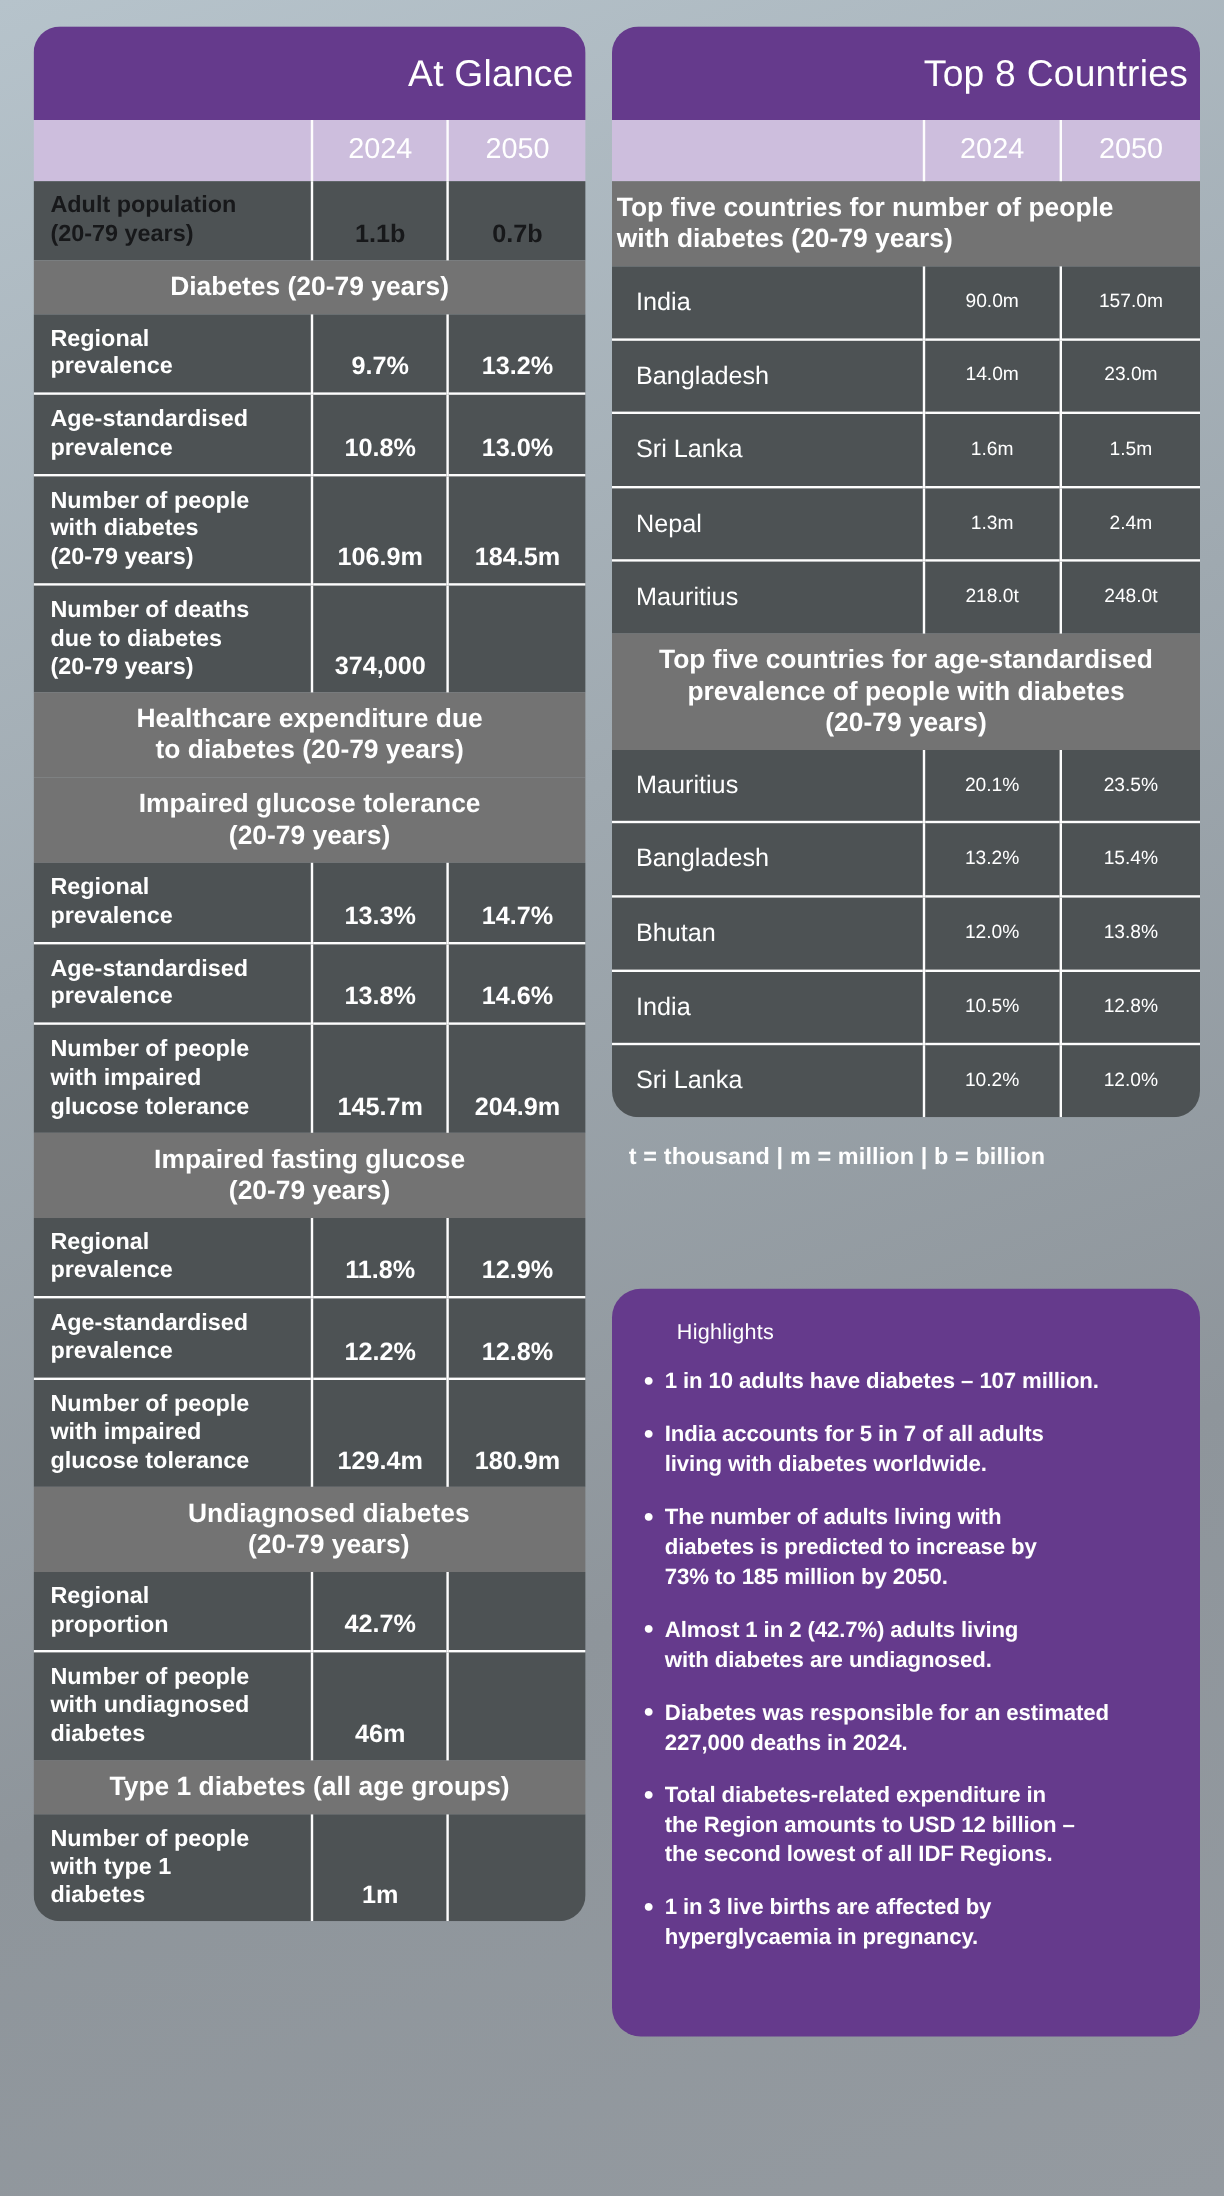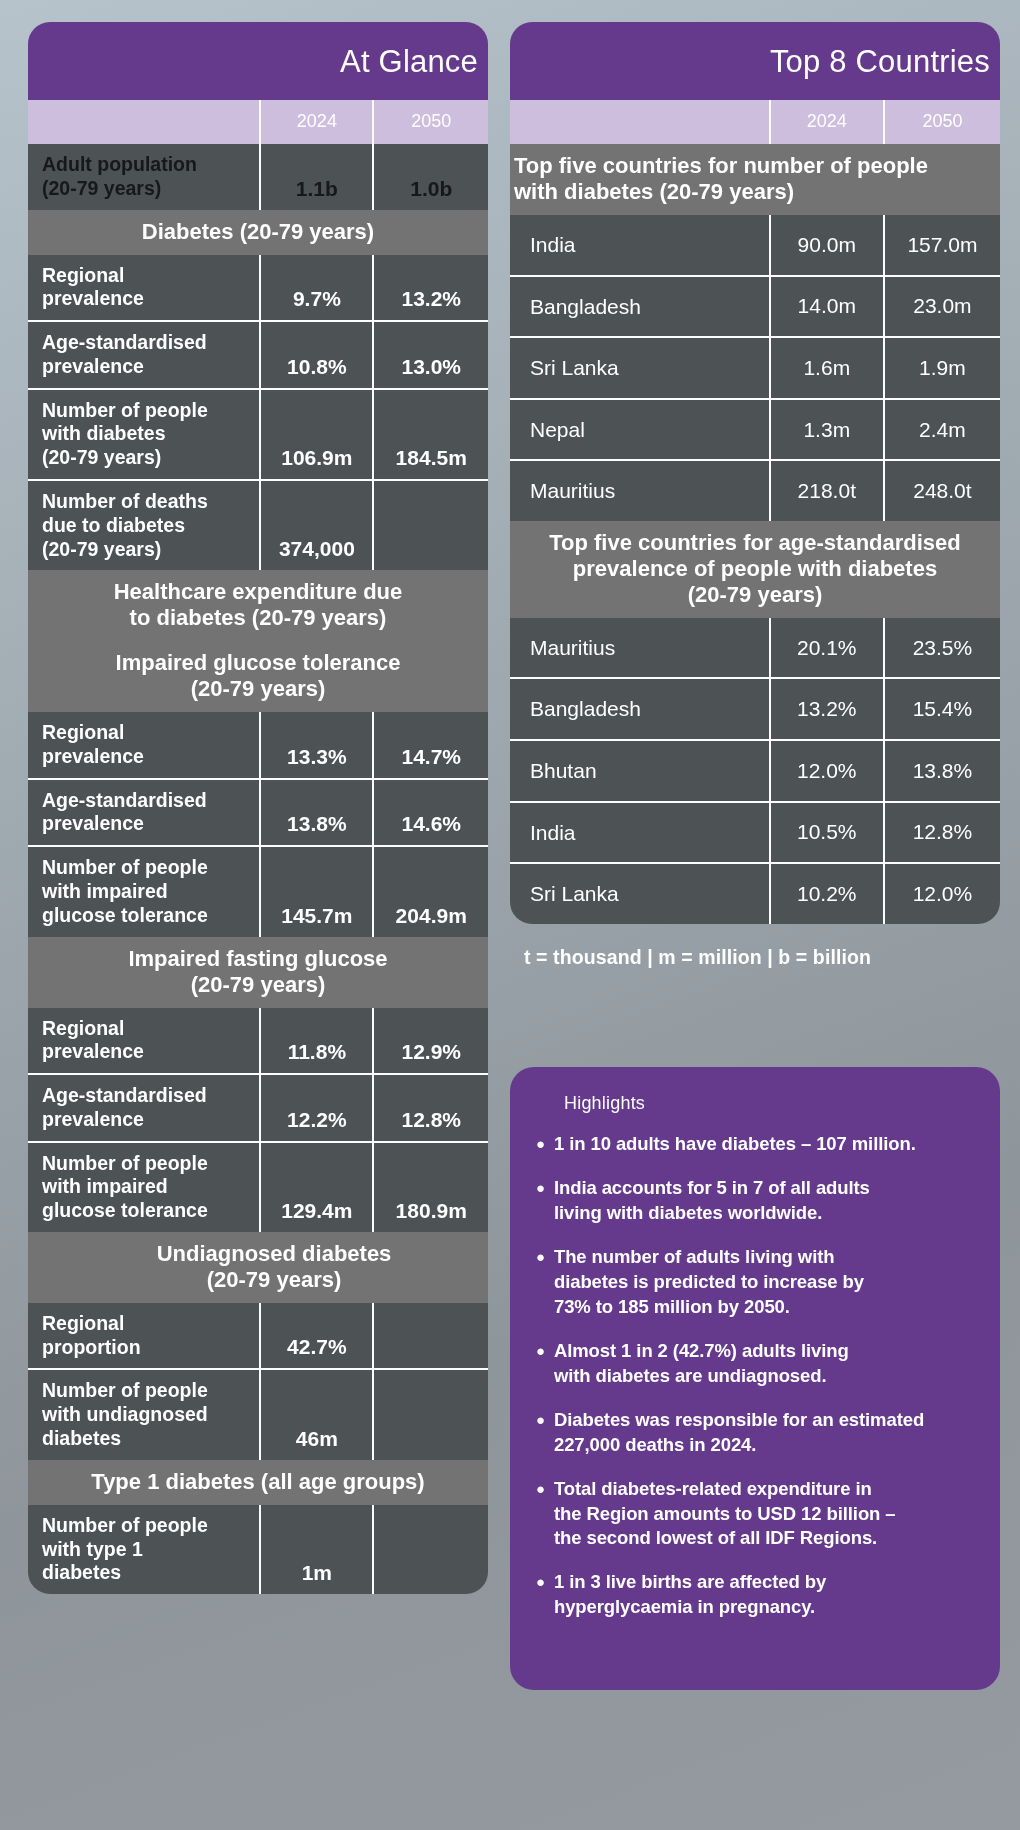--- a/index.html
+++ b/index.html
@@ -59,21 +59,21 @@
 
   .tbl td {
     vertical-align: bottom;
     padding: 9px 10px 9px 14px;
   }
 
   
   tr.yr td {
     background: #cdbedd;
     color: #ffffff;
-    font-size: 18px;
+    font-size: 24px;
     font-weight: 400;
     text-align: center;
     vertical-align: middle;
     padding: 11px 4px 12px;
     border-left: 2px solid #fdfdfd;
   }
   tr.yr td.blank { border-left: none; background: #cdbedd; }
 
   
   tr.sect td {
@@ -112,21 +112,21 @@
   }
   
   tr.dat.first td { border-top: none; color: #17181a; }
   tr.dat.first td.lbl { color: #17181a; }
   tr.dat.first td.val { color: #17181a; }
   
   tr.dat.nb td { border-top: none; }
 
   
   .tbl-right tr.dat td.lbl { font-weight: 400; font-size: 21px; padding: 17px 10px 17px 20px; }
-  .tbl-right tr.dat td.val { font-weight: 400; font-size: 21px; vertical-align: middle; }
+  .tbl-right tr.dat td.val { font-weight: 400; font-size: 16px; vertical-align: middle; }
   .tbl-right tr.dat td { vertical-align: middle; }
 
   
   .footnote {
     color: #ffffff;
     font-size: 19.5px;
     font-weight: 700;
     padding: 22px 4px 0 14px;
     letter-spacing: .1px;
   }
@@ -175,21 +175,21 @@
         <tbody id="left-body">
             <tr class="yr">
               <td class="blank"></td>
               <td>2024</td>
               <td>2050</td>
             </tr>
             <tr class="dat first">
               <td class="lbl" style="white-space: pre-line;">Adult population
 (20-79 years)</td>
               <td class="val">1.1b</td>
-              <td class="val">1.0b</td>
+              <td class="val">0.7b</td>
             </tr>
             <tr class="sect">
               <td colspan="3" style="white-space: pre-line;">Diabetes (20-79 years)</td>
             </tr>
             <tr class="dat nb">
               <td class="lbl" style="white-space: pre-line;">Regional
 prevalence</td>
               <td class="val">9.7%</td>
               <td class="val">13.2%</td>
             </tr>
@@ -320,21 +320,21 @@
               <td class="val">157.0m</td>
             </tr>
             <tr class="dat">
               <td class="lbl" style="white-space: pre-line;">Bangladesh</td>
               <td class="val">14.0m</td>
               <td class="val">23.0m</td>
             </tr>
             <tr class="dat">
               <td class="lbl" style="white-space: pre-line;">Sri Lanka</td>
               <td class="val">1.6m</td>
-              <td class="val">1.9m</td>
+              <td class="val">1.5m</td>
             </tr>
             <tr class="dat">
               <td class="lbl" style="white-space: pre-line;">Nepal</td>
               <td class="val">1.3m</td>
               <td class="val">2.4m</td>
             </tr>
             <tr class="dat">
               <td class="lbl" style="white-space: pre-line;">Mauritius</td>
               <td class="val">218.0t</td>
               <td class="val">248.0t</td>

